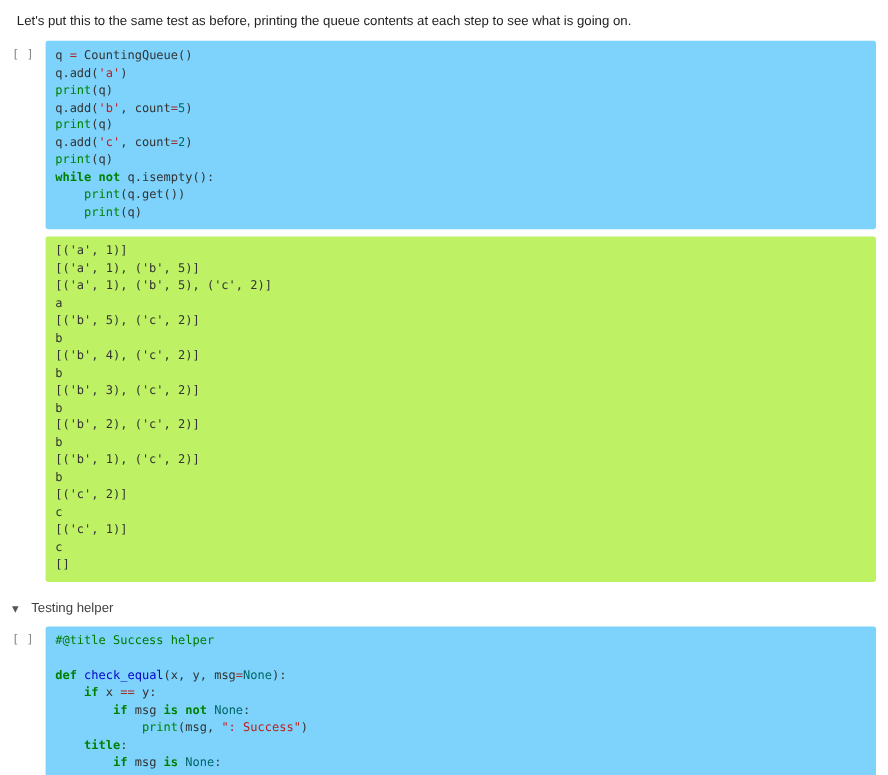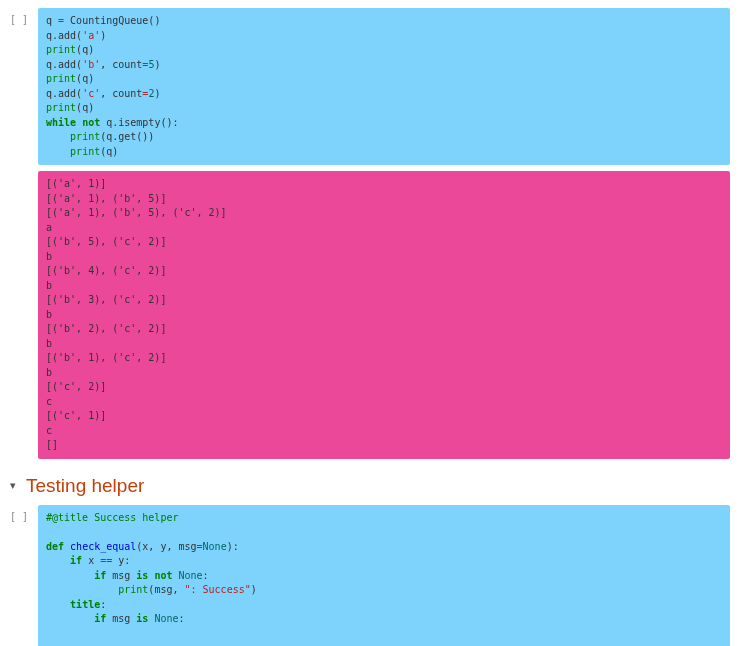--- a/index.html
+++ b/index.html
@@ -41,21 +41,21 @@
     padding: 6px 8px;
     font-family: "Consolas","Menlo","Monaco",monospace;
     font-size: 10px;
     line-height: 1.45;
     white-space: pre;
     overflow-x: auto;
     color: #333;
   }
   .output-area {
     flex: 1;
-    background: #ec4899;
+    background: #bef264;
     border-radius: 2px;
     padding: 6px 8px;
     font-family: "Consolas","Menlo","Monaco",monospace;
     font-size: 10px;
     line-height: 1.45;
     white-space: pre;
     color: #333;
     margin-top: 2px;
     margin-bottom: 6px;
   }
@@ -65,39 +65,40 @@
     gap: 6px;
     margin: 10px 0 8px 0;
   }
   .section-header .arrow {
     font-size: 11px;
     color: #555;
     width: 10px;
     display: inline-block;
   }
   .section-header h2 {
-    font-size: 19px;
+    font-size: 11px;
     font-weight: 400;
     margin: 0;
-    color: #c2410c;
+    color: #404040;
   }
   
   .kw  { color: #008000; font-weight: bold; }   
   .op  { color: #a52a2a; }                        
   .fn  { color: #0000cc; }                        
   .str { color: #ba2121; }                        
   .num { color: #006666; }                        
   .com { color: #007b00; }                        
   .bi  { color: #008000; }                        
 </style>
 </head>
 <body>
 
 <div class="notebook">
 
+  <div class="intro">Let's put this to the same test as before, printing the queue contents at each step to see what is going on.</div>
 
   <div class="cell">
     <div class="prompt">[ ]</div>
     <div class="code-area"><span>q </span><span class="op">=</span><span> CountingQueue()</span>
 <span>q.add(</span><span class="str">'a'</span><span>)</span>
 <span class="bi">print</span><span>(q)</span>
 <span>q.add(</span><span class="str">'b'</span><span>, count</span><span class="op">=</span><span class="num">5</span><span>)</span>
 <span class="bi">print</span><span>(q)</span>
 <span>q.add(</span><span class="str">'c'</span><span>, count</span><span class="op">=</span><span class="num">2</span><span>)</span>
 <span class="bi">print</span><span>(q)</span>

